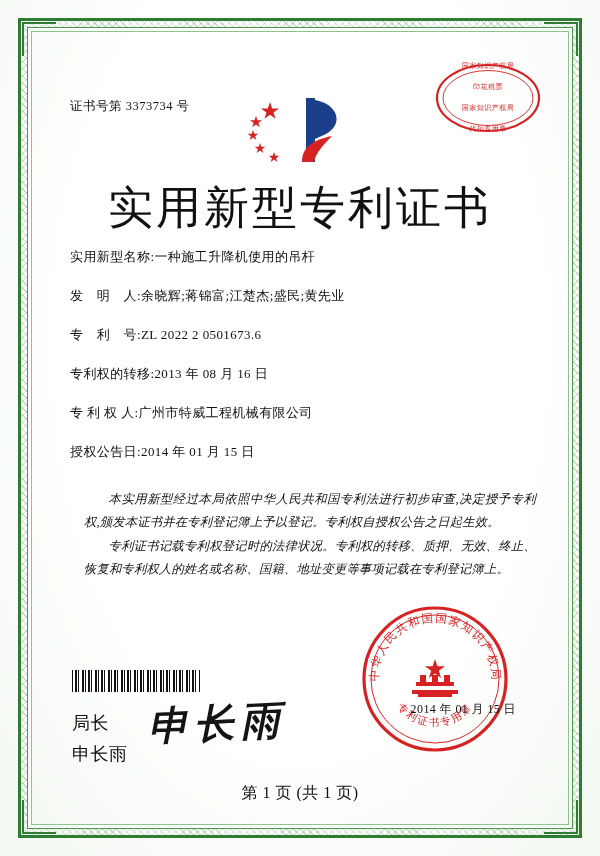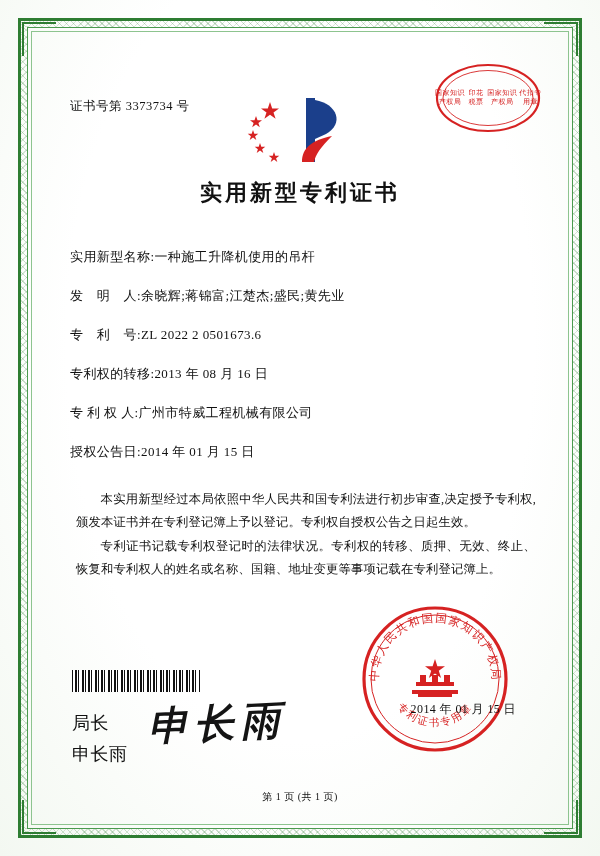--- a/index.html
+++ b/index.html
@@ -104,40 +104,40 @@
     right: 10px;
     top: 14px;
     width: 108px;
     height: 72px;
     color: #d62222;
   }
   .oval-stamp .ov-text {
     position: absolute;
     inset: 0;
     display: flex;
-    flex-direction: row;
+    flex-direction: column;
     align-items: center;
     justify-content: space-between;
     gap: 1px;
     font-size: 7px;
     line-height: 1.25;
     letter-spacing: 0.5px;
     color: #d62222;
     text-align: center;
     font-family: Liberation Serif, serif;
   }
 
   
   .title {
     position: absolute;
     top: 130px;
     width: 100%;
     text-align: center;
-    font-size: 22px;
-    font-weight: bold;
+    font-size: 45px;
+    font-weight: normal;
     letter-spacing: 3px;
     color: #111;
     font-family: "Liberation Serif", "DejaVu Serif", serif;
   }
 
   
   .fields {
     position: absolute;
     top: 200px;
     left: 22px;
@@ -164,22 +164,23 @@
     top: 440px;
     left: 24px;
     right: 16px;
     font-size: 12.3px;
     line-height: 1.85;
     color: #111;
     text-align: justify;
     letter-spacing: 0.2px;
   }
   .body-text p {
-    margin: 0 0 2px 4px;
+    margin: 0 0 2px 12px;
     text-indent: 2em;
+    font-style: italic;
   }
 
   
   .barcode {
     position: absolute;
     left: 24px;
     top: 622px;
     width: 128px;
     height: 22px;
     background-image: repeating-linear-gradient(
@@ -233,21 +234,21 @@
     letter-spacing: 0.4px;
     white-space: nowrap;
   }
 
   
   .footer {
     position: absolute;
     bottom: 6px;
     width: 100%;
     text-align: center;
-    font-size: 10px;
+    font-size: 16px;
     color: #111;
     letter-spacing: 0.5px;
   }
 </style>
 </head>
 <body>
 
 <div class="certificate">
 
   <div class="frame-outer"></div>

